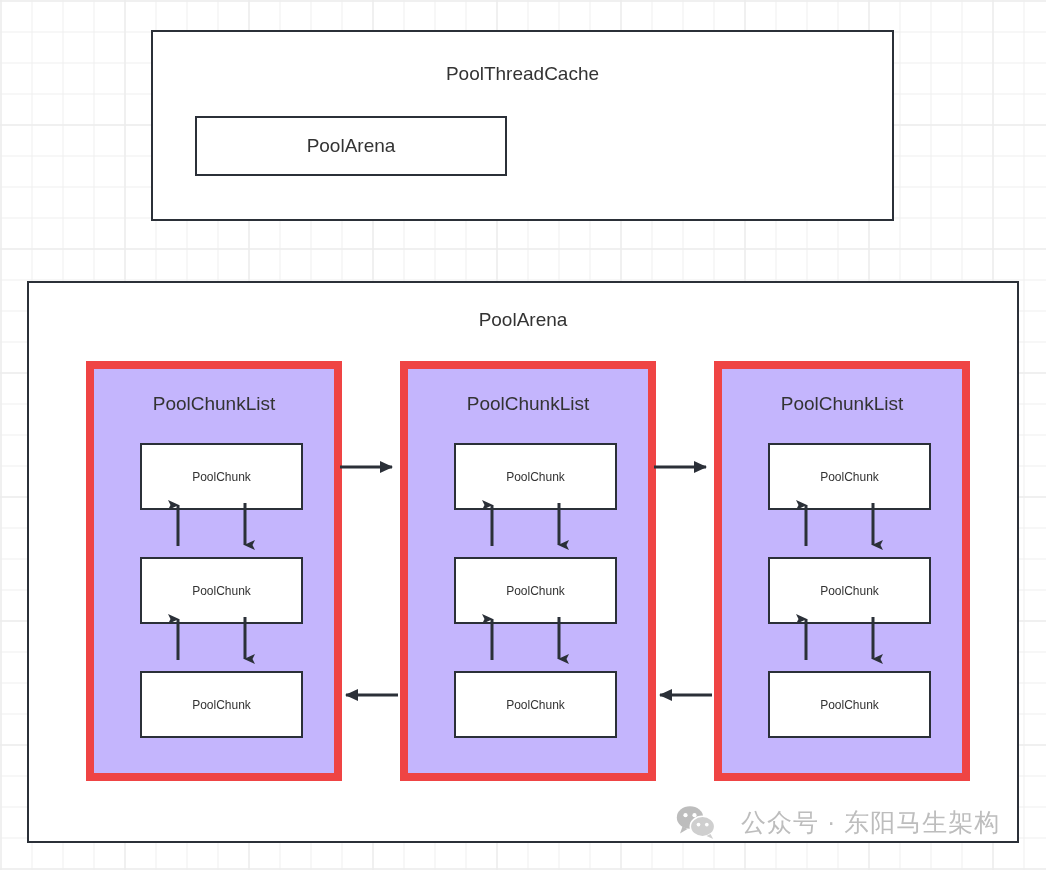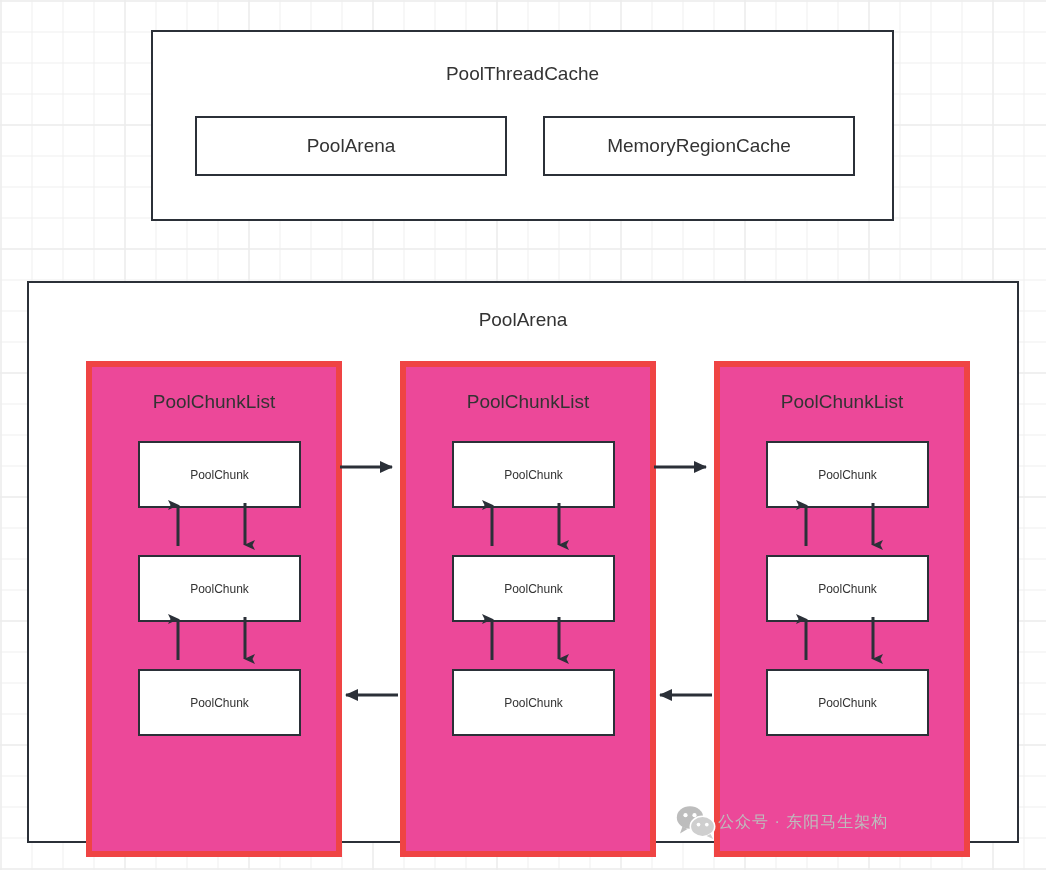--- a/index.html
+++ b/index.html
@@ -86,25 +86,25 @@
     width: 992px; height: 562px;
   }
   #arena-title {
     top: 26px;
     font-size: 19px;
   }
 
   .chunklist {
     position: absolute;
     box-sizing: border-box;
-    background: #ec4899;
-    border: 6px solid #ef4444;
+    background: #c4b5fd;
+    border: 8px solid #ef4444;
     top: 78px;
     width: 256px;
-    height: 496px;
+    height: 420px;
   }
   #chunklist-0 { left: 57px; }
   #chunklist-1 { left: 371px; }
   #chunklist-2 { left: 685px; }
 
   .chunklist-title {
     position: absolute;
     left: 0; right: 0;
     top: 24px;
     text-align: center;
@@ -136,44 +136,41 @@
     pointer-events: none;
   }
 
   
   #watermark {
     position: absolute;
     left: 676px;
     top: 806px;
     display: flex;
     align-items: center;
-    gap: 2px;
+    gap: 25px;
     color: #bdbdbd;
-    font-size: 16px;
+    font-size: 25px;
     letter-spacing: 1px;
     white-space: nowrap;
     user-select: none;
   }
   #wechat-icon { display: block; }
 </style>
 </head>
 <body>
 
 <div id="canvas">
 
   <div class="box" id="thread-cache-box">
     <div class="box-title" id="thread-cache-title">PoolThreadCache</div>
 
     <div class="box" id="tc-poolarena-box">
       <div class="centered-label inner-chip-label">PoolArena</div>
     </div>
 
-    <div class="box" id="tc-memregion-box">
-      <div class="centered-label inner-chip-label">MemoryRegionCache</div>
-    </div>
   </div>
 
   <div class="box" id="arena-box">
     <div class="box-title" id="arena-title">PoolArena</div>
 
     <div class="chunklist" id="chunklist-0">
       <div class="chunklist-title">PoolChunkList</div>
       <div class="chunk chunk-0">
         <div class="centered-label chunk-label">PoolChunk</div>
       </div>

